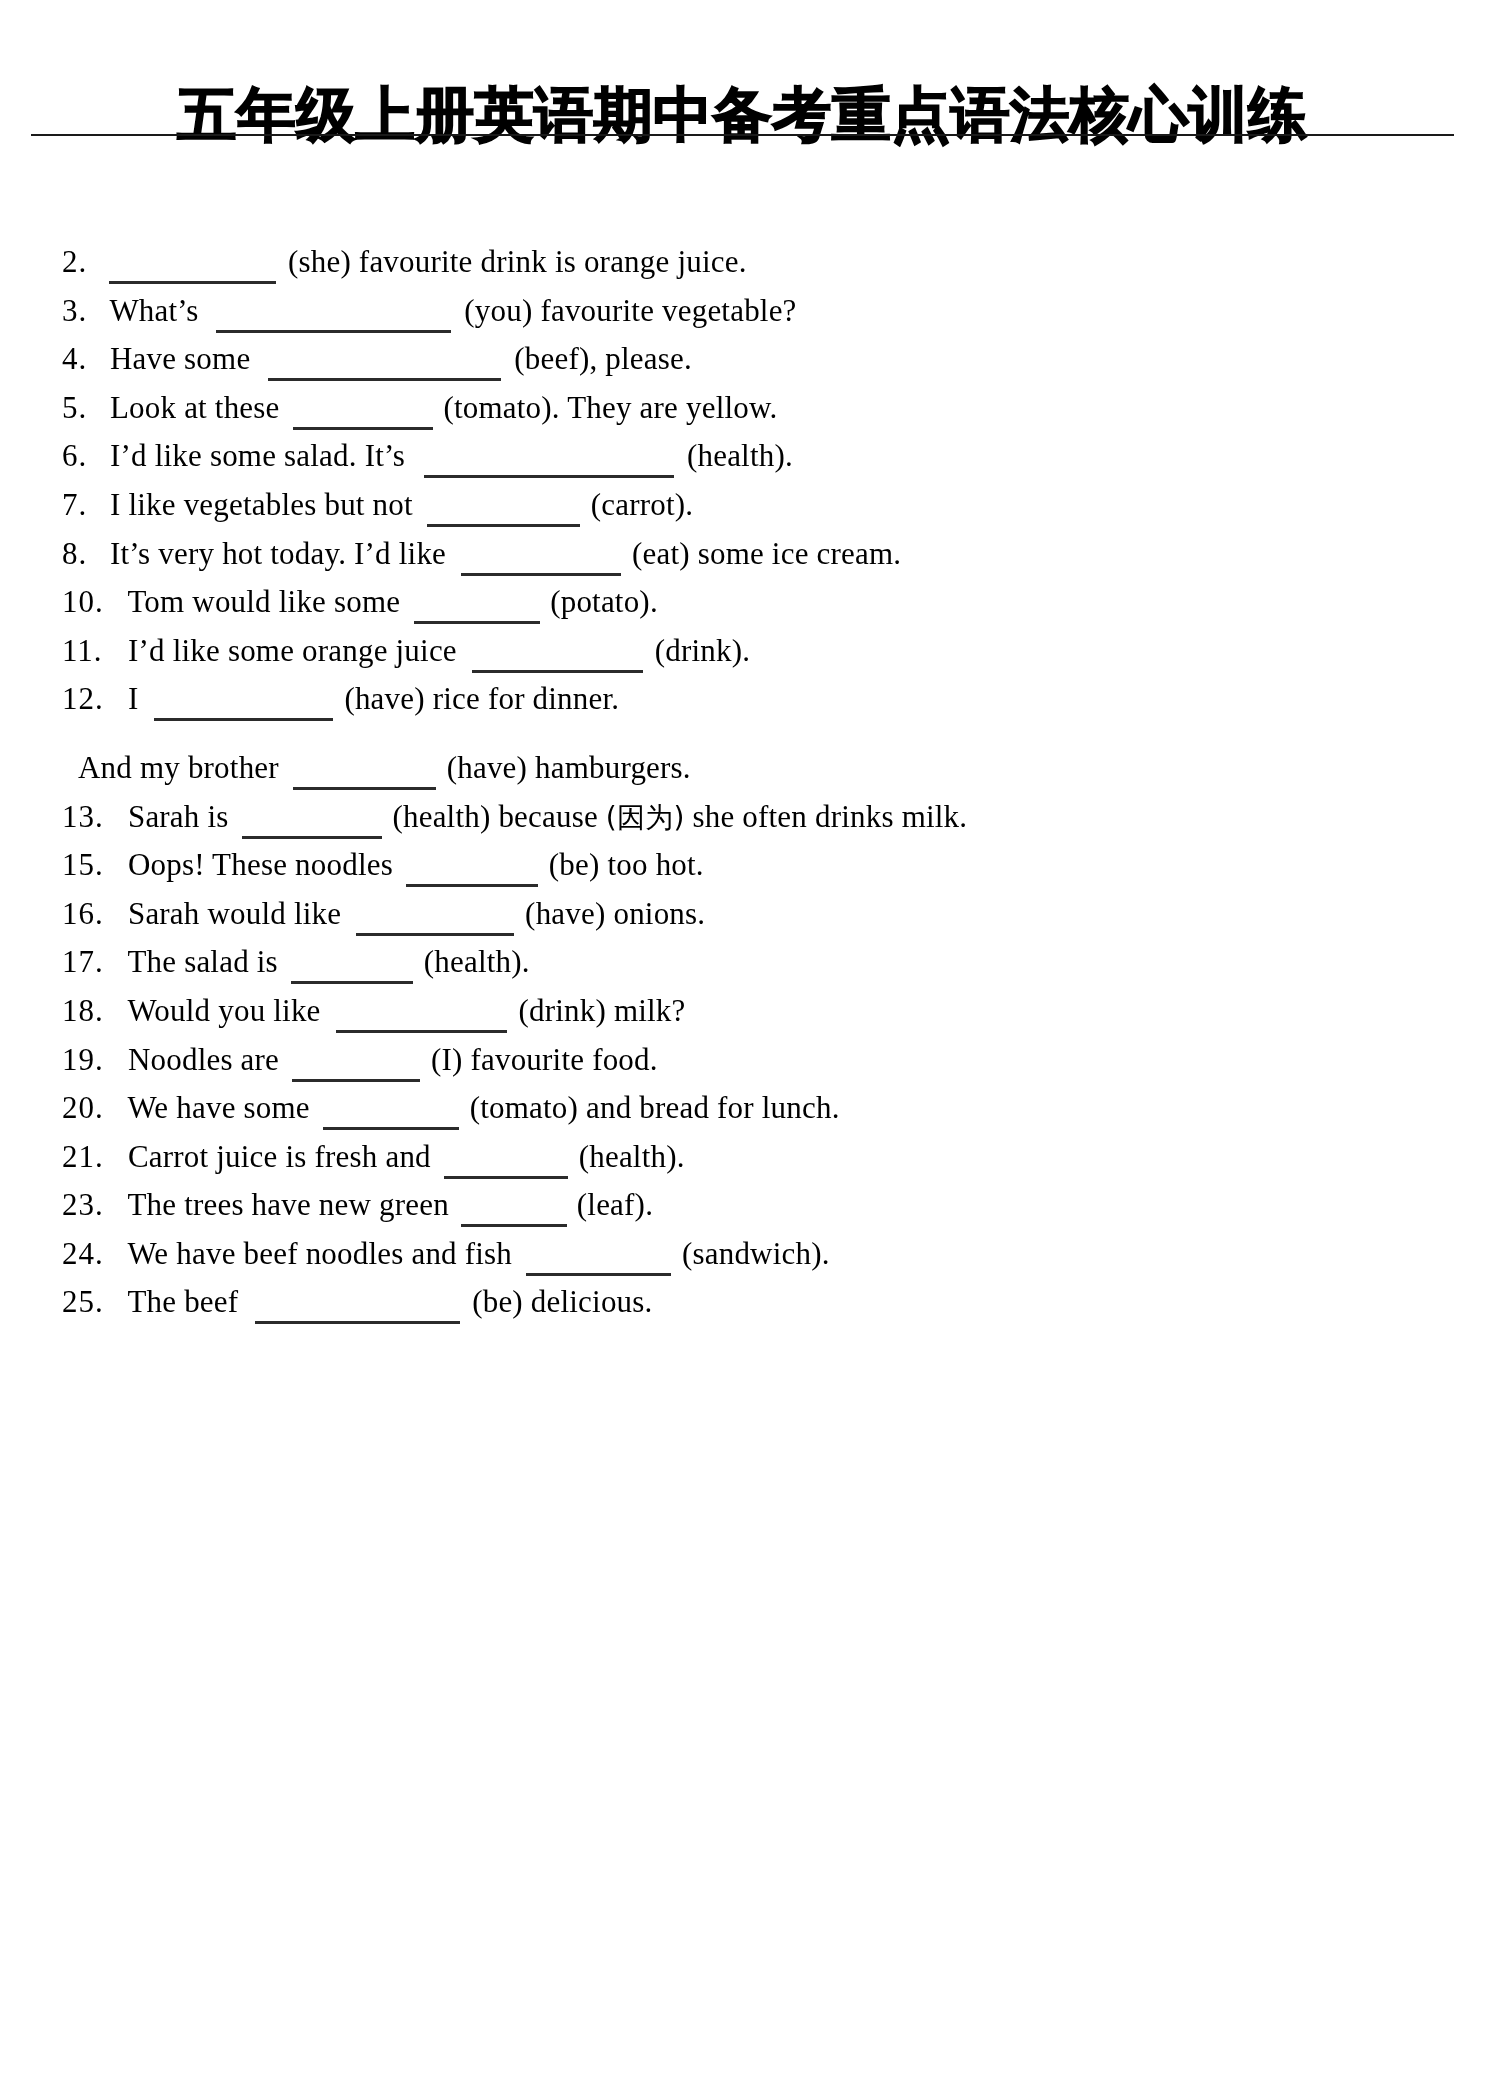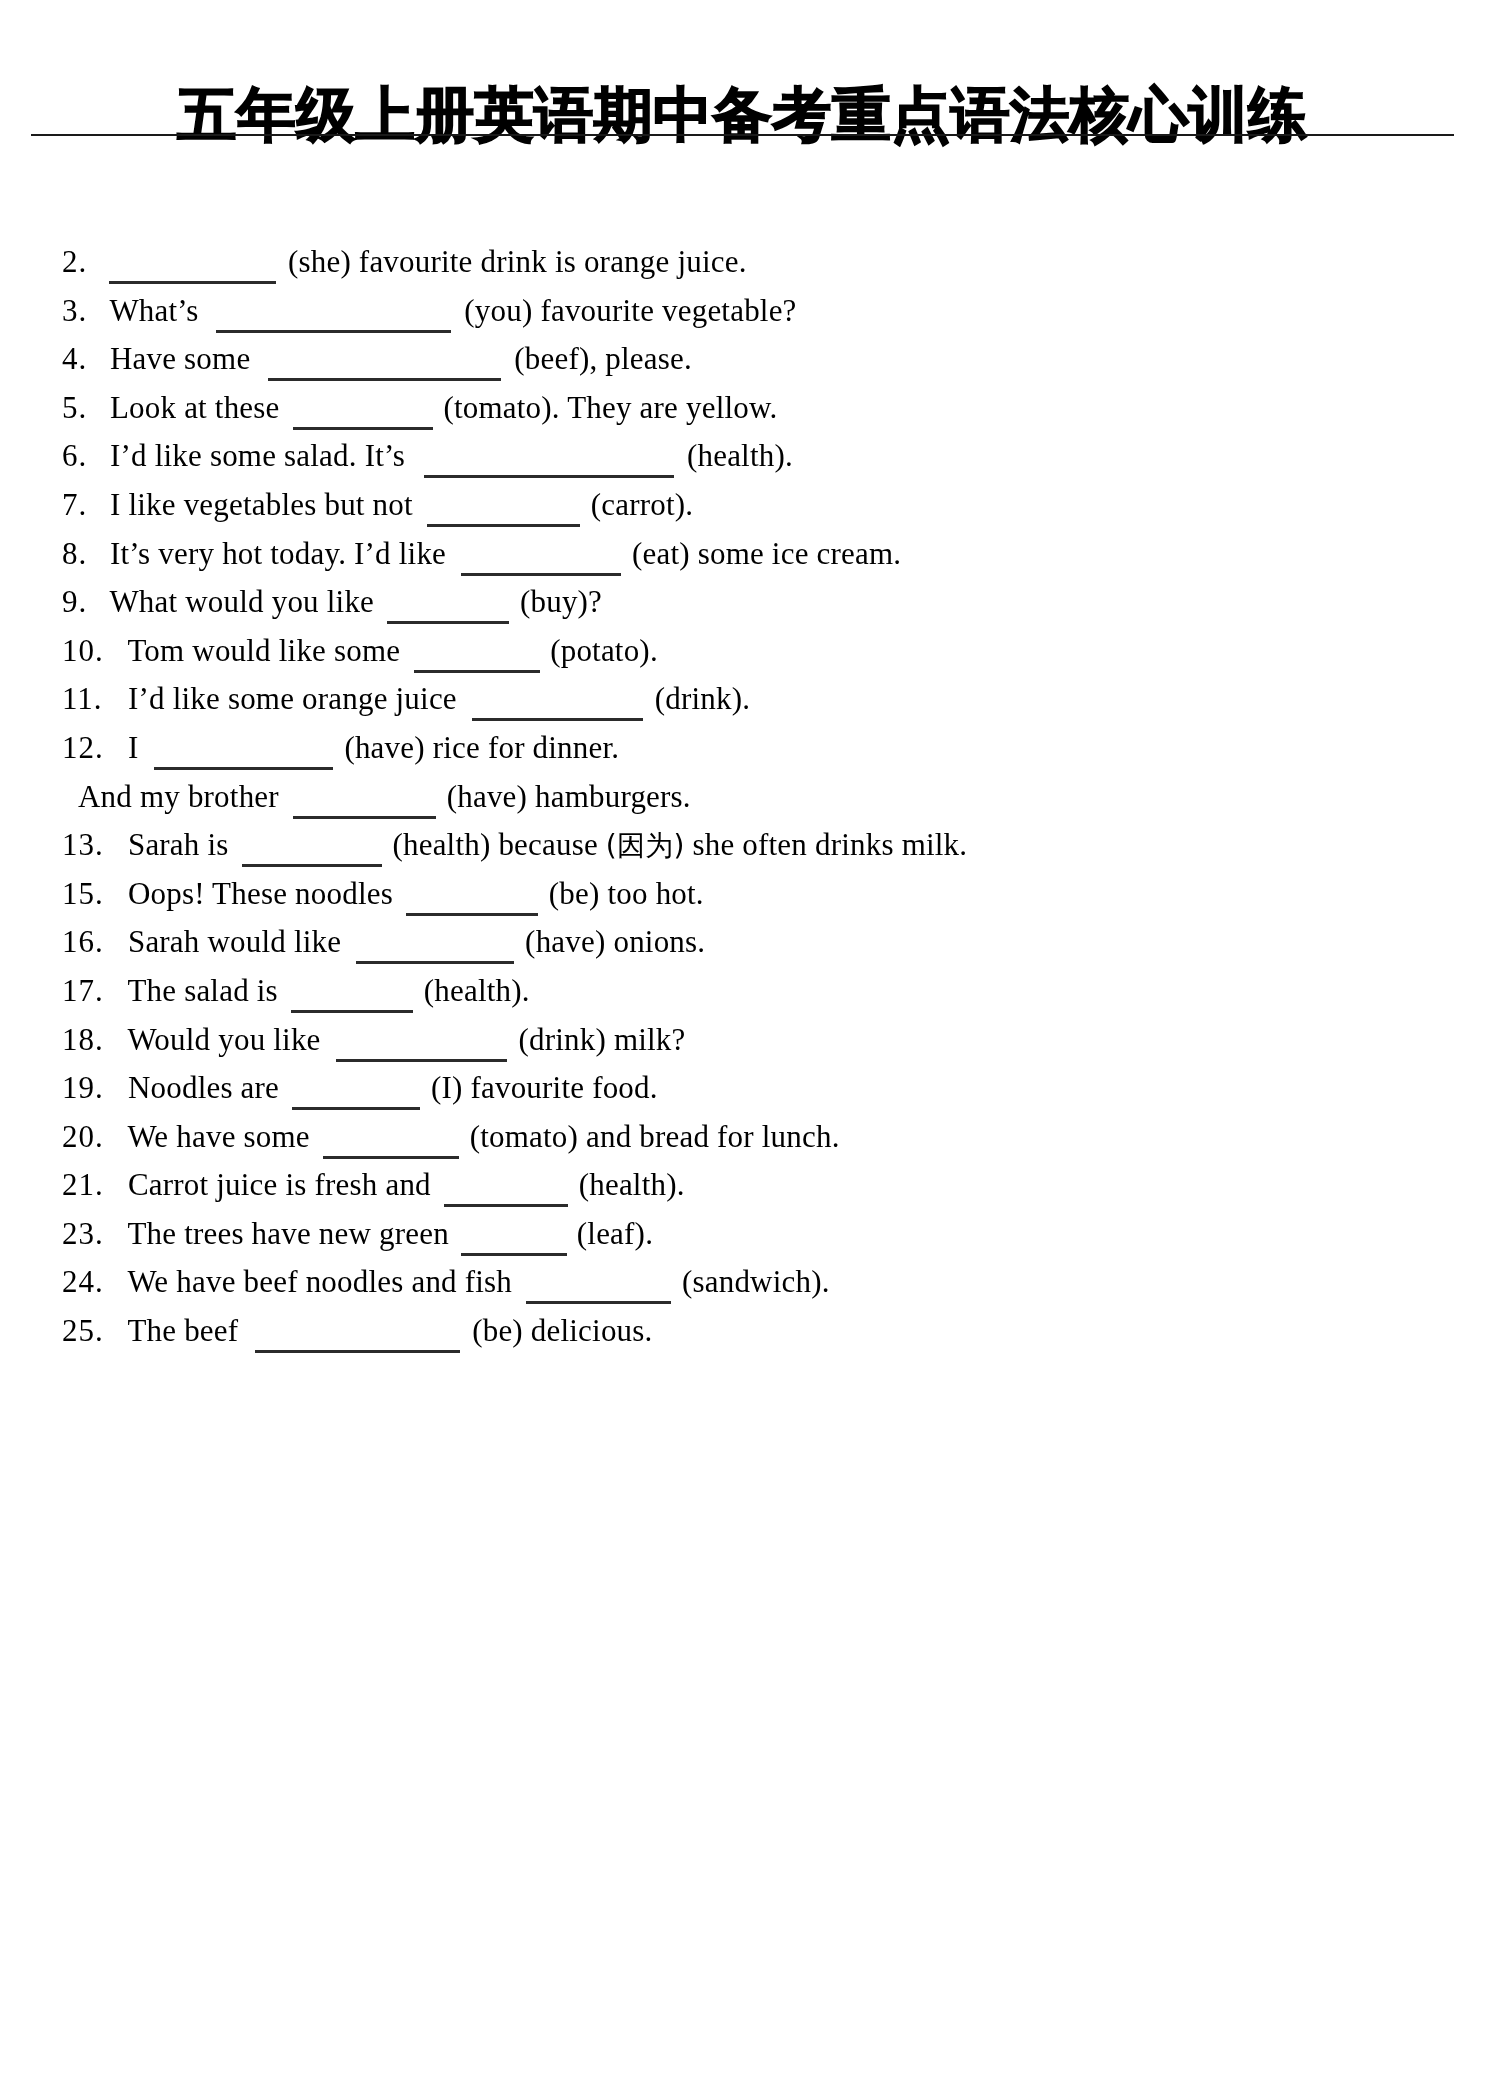--- a/index.html
+++ b/index.html
@@ -95,20 +95,21 @@
     position: absolute;
     left: 4%;
     right: 2%;
     top: 40px;
     border-top: 3.2px solid #2b2b2b;
   }
 
   
   .q-row.cont {
     padding-left: 16px;
+    margin-top: 20px;
   }
 
   
   .cn {
     font-family: "DejaVu Sans", "Liberation Sans", sans-serif;
     font-size: 28px;
   }
 </style>
 </head>
 <body>
@@ -122,21 +123,20 @@
   <div class="title-rule"></div>
 
   <div class="exercises">
       <div class="q-row"><span class="num w1">2.</span><span class="blank" style="width: 178px;"></span><span class="seg"> (she) favourite drink is orange juice.</span></div>
       <div class="q-row"><span class="num w1">3.</span><span class="seg"> What’s </span><span class="blank" style="width: 250px;"></span><span class="seg"> (you) favourite vegetable?</span></div>
       <div class="q-row"><span class="num w1">4.</span><span class="seg"> Have some </span><span class="blank" style="width: 248px;"></span><span class="seg"> (beef), please.</span></div>
       <div class="q-row"><span class="num w1">5.</span><span class="seg"> Look at these </span><span class="blank" style="width: 148px;"></span><span class="seg"> (tomato). They are yellow.</span></div>
       <div class="q-row"><span class="num w1">6.</span><span class="seg"> I’d like some salad. It’s </span><span class="blank" style="width: 266px;"></span><span class="seg"> (health).</span></div>
       <div class="q-row"><span class="num w1">7.</span><span class="seg"> I like vegetables but not </span><span class="blank" style="width: 162px;"></span><span class="seg"> (carrot).</span></div>
       <div class="q-row"><span class="num w1">8.</span><span class="seg"> It’s very hot today. I’d like </span><span class="blank" style="width: 170px;"></span><span class="seg"> (eat) some ice cream.</span></div>
-      <div class="q-row"><span class="num w1">9.</span><span class="seg"> What would you like </span><span class="blank" style="width: 130px;"></span><span class="seg"> (buy)?</span></div>
       <div class="q-row"><span class="num w2">10.</span><span class="seg"> Tom would like some </span><span class="blank" style="width: 134px;"></span><span class="seg"> (potato).</span></div>
       <div class="q-row"><span class="num w2">11.</span><span class="seg"> I’d like some orange juice </span><span class="blank" style="width: 182px;"></span><span class="seg"> (drink).</span></div>
       <div class="q-row"><span class="num w2">12.</span><span class="seg"> I </span><span class="blank" style="width: 190px;"></span><span class="seg"> (have) rice for dinner.</span></div>
       <div class="q-row cont"><span class="seg">And my brother </span><span class="blank" style="width: 152px;"></span><span class="seg"> (have) hamburgers.</span></div>
       <div class="q-row"><span class="num w2">13.</span><span class="seg"> Sarah is </span><span class="blank" style="width: 148px;"></span><span class="seg"> (health) because </span><span class="seg cn">(因为)</span><span class="seg"> she often drinks milk.</span></div>
       <div class="q-row"><span class="num w2">15.</span><span class="seg"> Oops! These noodles </span><span class="blank" style="width: 140px;"></span><span class="seg"> (be) too hot.</span></div>
       <div class="q-row"><span class="num w2">16.</span><span class="seg"> Sarah would like </span><span class="blank" style="width: 168px;"></span><span class="seg"> (have) onions.</span></div>
       <div class="q-row"><span class="num w2">17.</span><span class="seg"> The salad is </span><span class="blank" style="width: 130px;"></span><span class="seg"> (health).</span></div>
       <div class="q-row"><span class="num w2">18.</span><span class="seg"> Would you like </span><span class="blank" style="width: 182px;"></span><span class="seg"> (drink) milk?</span></div>
       <div class="q-row"><span class="num w2">19.</span><span class="seg"> Noodles are </span><span class="blank" style="width: 136px;"></span><span class="seg"> (I) favourite food.</span></div>

